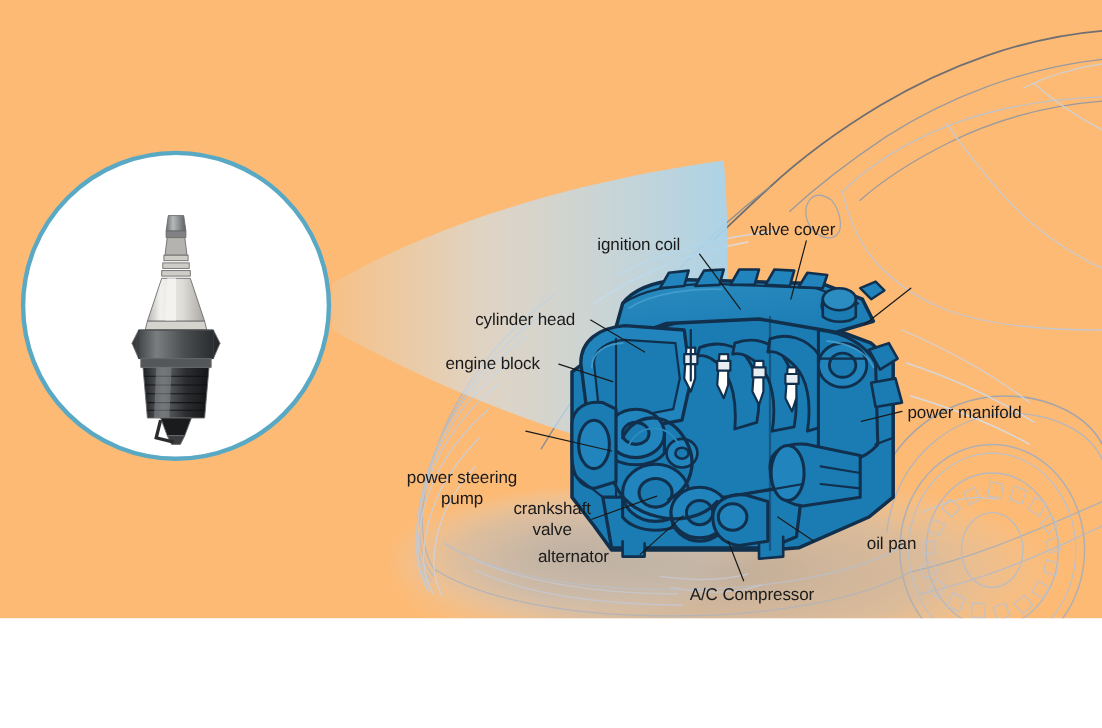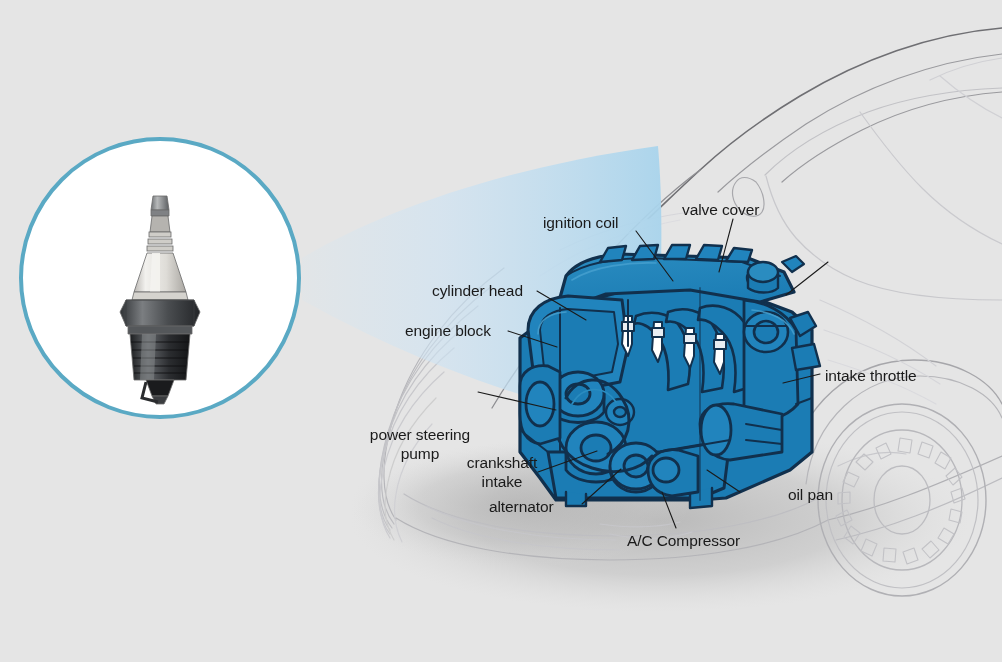--- a/index.html
+++ b/index.html
@@ -1,21 +1,21 @@
 <!DOCTYPE html>
 <html><head>
 <meta charset="utf-8">
 <style>
   html,body{margin:0;padding:0;background:#fff;}
   body{
     width:1002px;height:662px;overflow:hidden;
     font-family:"Liberation Sans", sans-serif;
     -webkit-font-smoothing:antialiased;
   }
-  #stage{position:relative;width:1002px;height:662px;background:#e5e5e5;overflow:hidden;text-decoration:underline;}
+  #stage{position:relative;width:1002px;height:562px;background:#fdba74;overflow:hidden;text-decoration:underline;}
   #stage svg{position:absolute;left:0;top:0;}
   .lbl{
     position:absolute;
     font-family:"Liberation Sans", sans-serif;
     font-size:15.5px;
     line-height:19px;
     color:#1a1a1a;
     white-space:pre;
     letter-spacing:-0.1px;
   }
@@ -349,31 +349,31 @@
       <line x1="676" y1="528" x2="662" y2="492"></line>
       <line x1="740" y1="492" x2="707" y2="470"></line>
     </g>
   </svg>
 
   <div class="lbl" style="left:543px;top:213px;">ignition coil</div>
 
   <div class="lbl" style="left:682px;top:200px;">valve cover</div>
 
 
-  <div class="lbl" style="left:825px;top:366px;">intake throttle</div>
+  <div class="lbl" style="left:825px;top:366px;">power manifold</div>
 
   <div class="lbl" style="left:432px;top:281px;">cylinder head</div>
 
   <div class="lbl" style="left:405px;top:321px;">engine block</div>
 
   <div class="lbl c" style="left:360px;top:383px;width:120px;margin-top:42px;">power steering
 pump</div>
 
   <div class="lbl c" style="left:454px;top:453px;width:96px;">crankshaft
-intake</div>
+valve</div>
 
   <div class="lbl" style="left:489px;top:497px;">alternator</div>
 
   <div class="lbl" style="left:627px;top:531px;">A/C Compressor</div>
 
   <div class="lbl" style="left:788px;top:485px;">oil pan</div>
 
 </div>
 
 </body></html>

